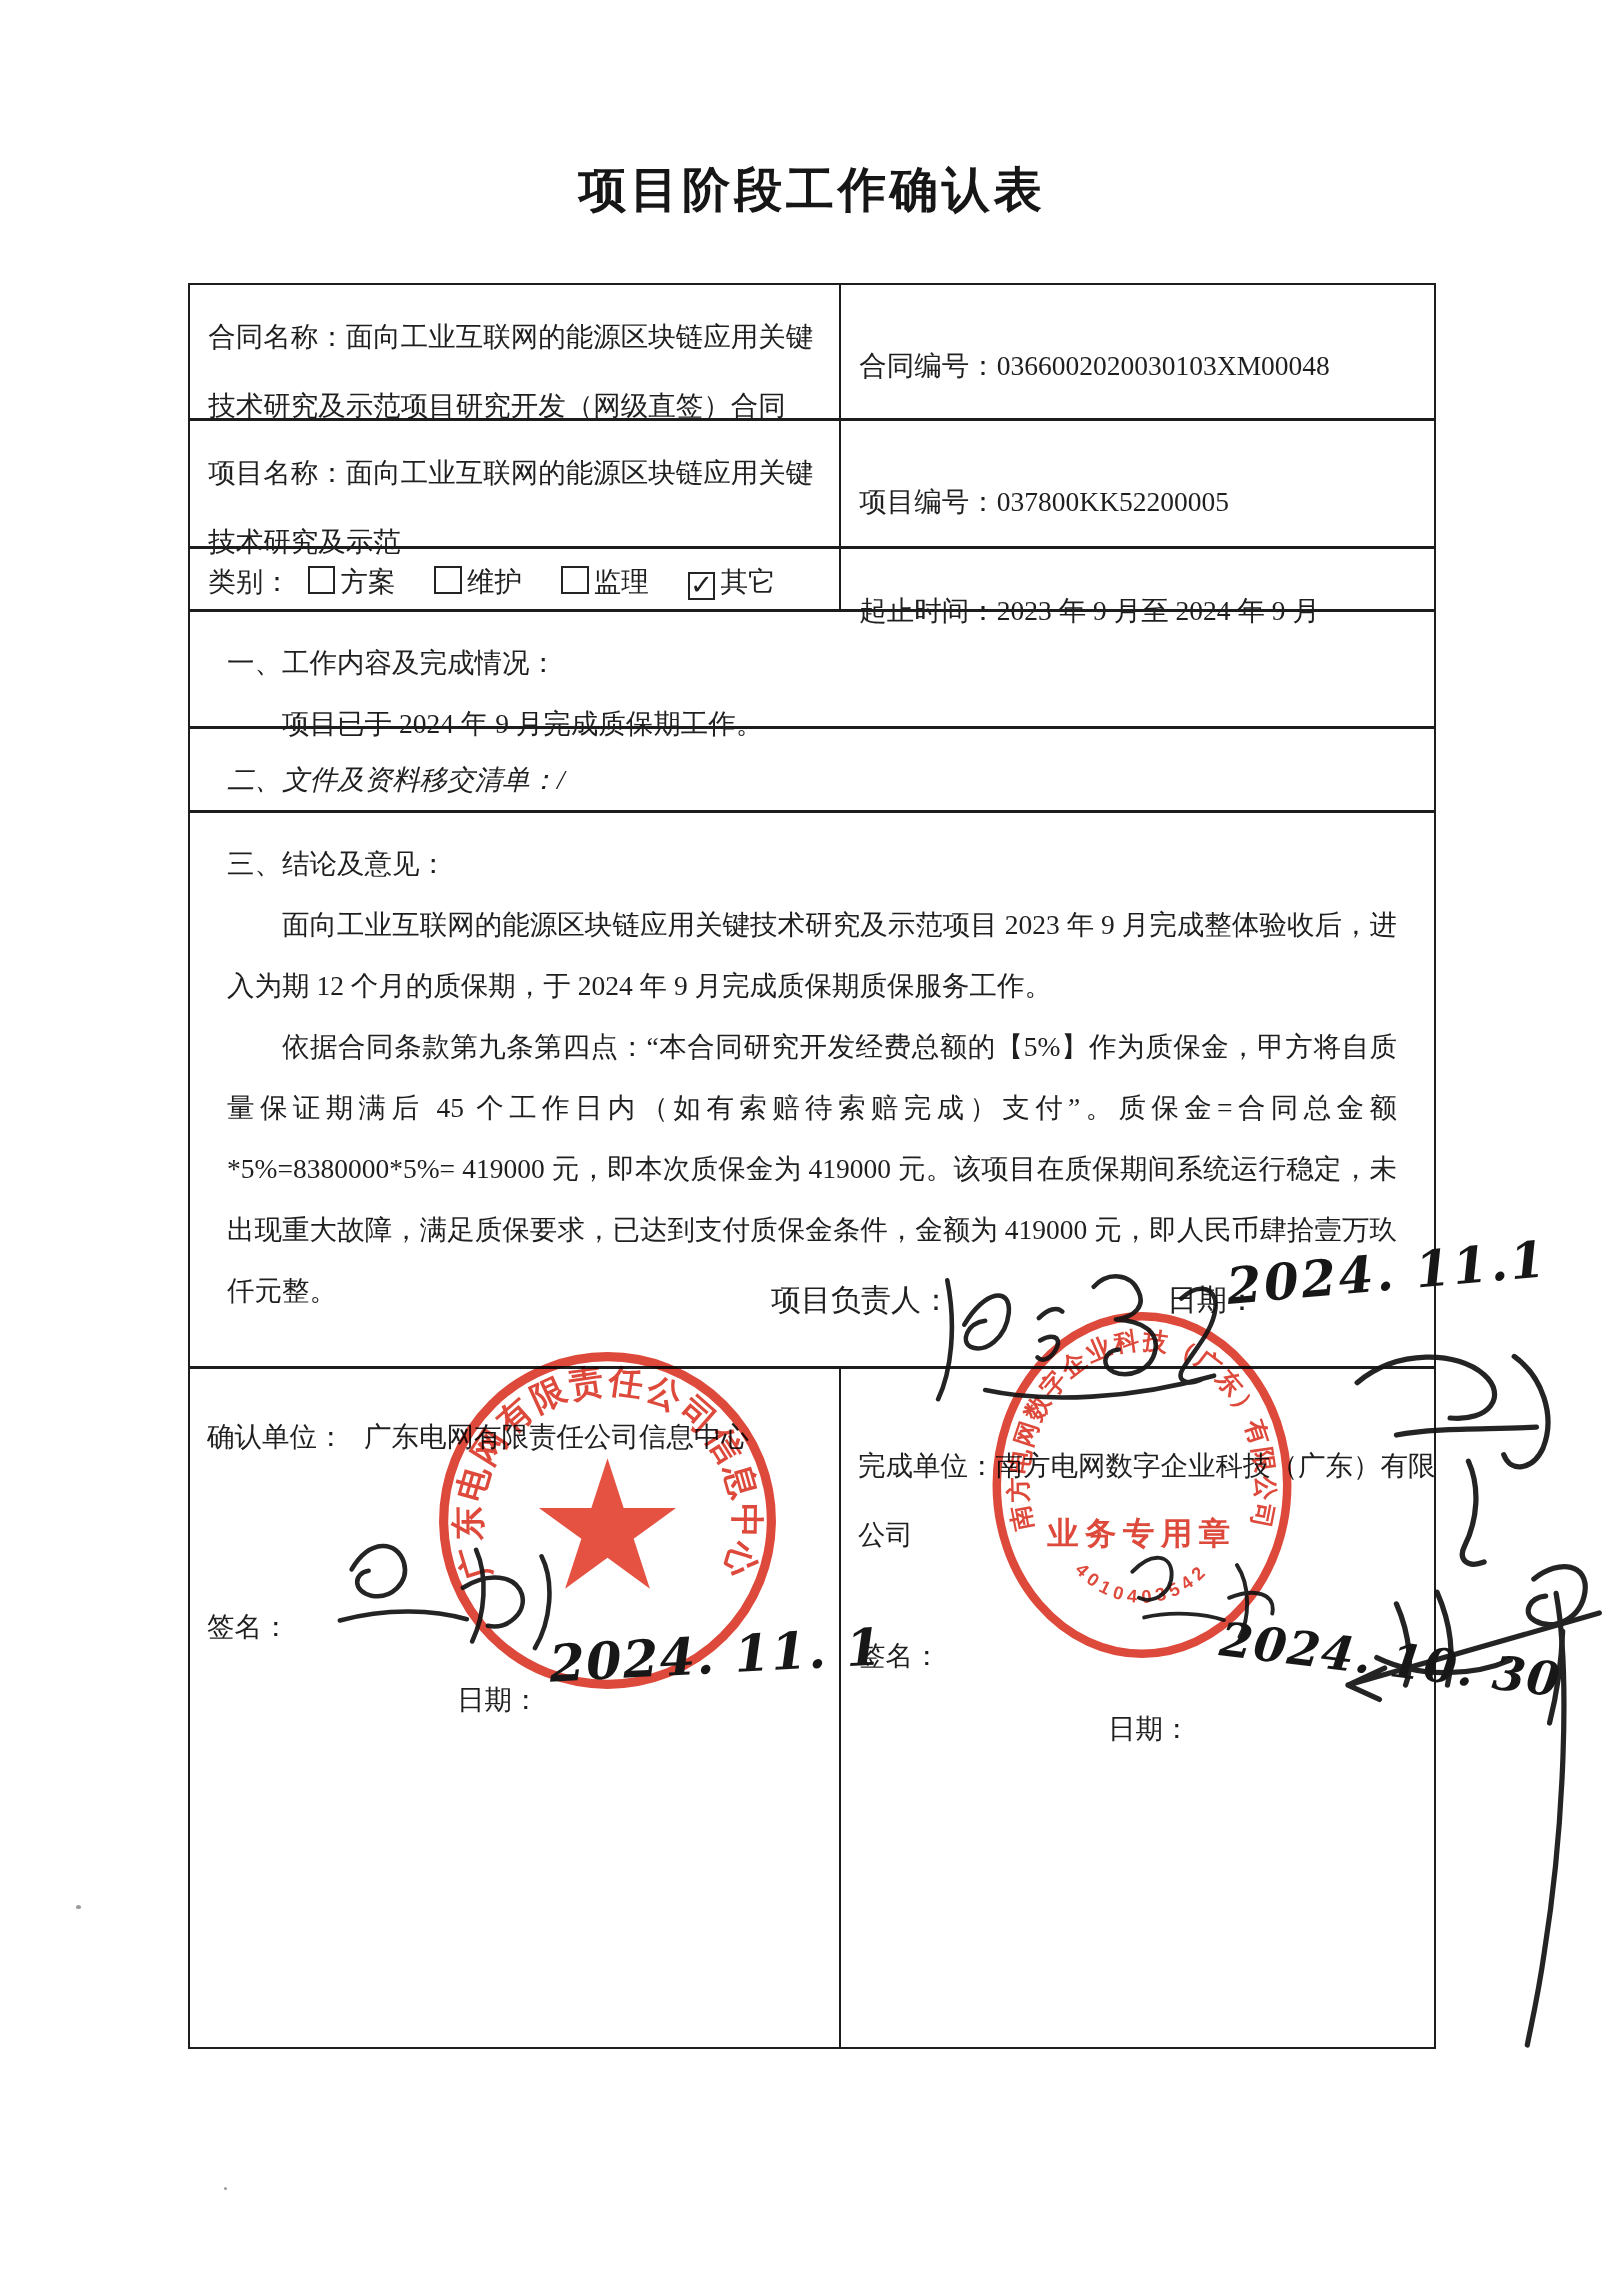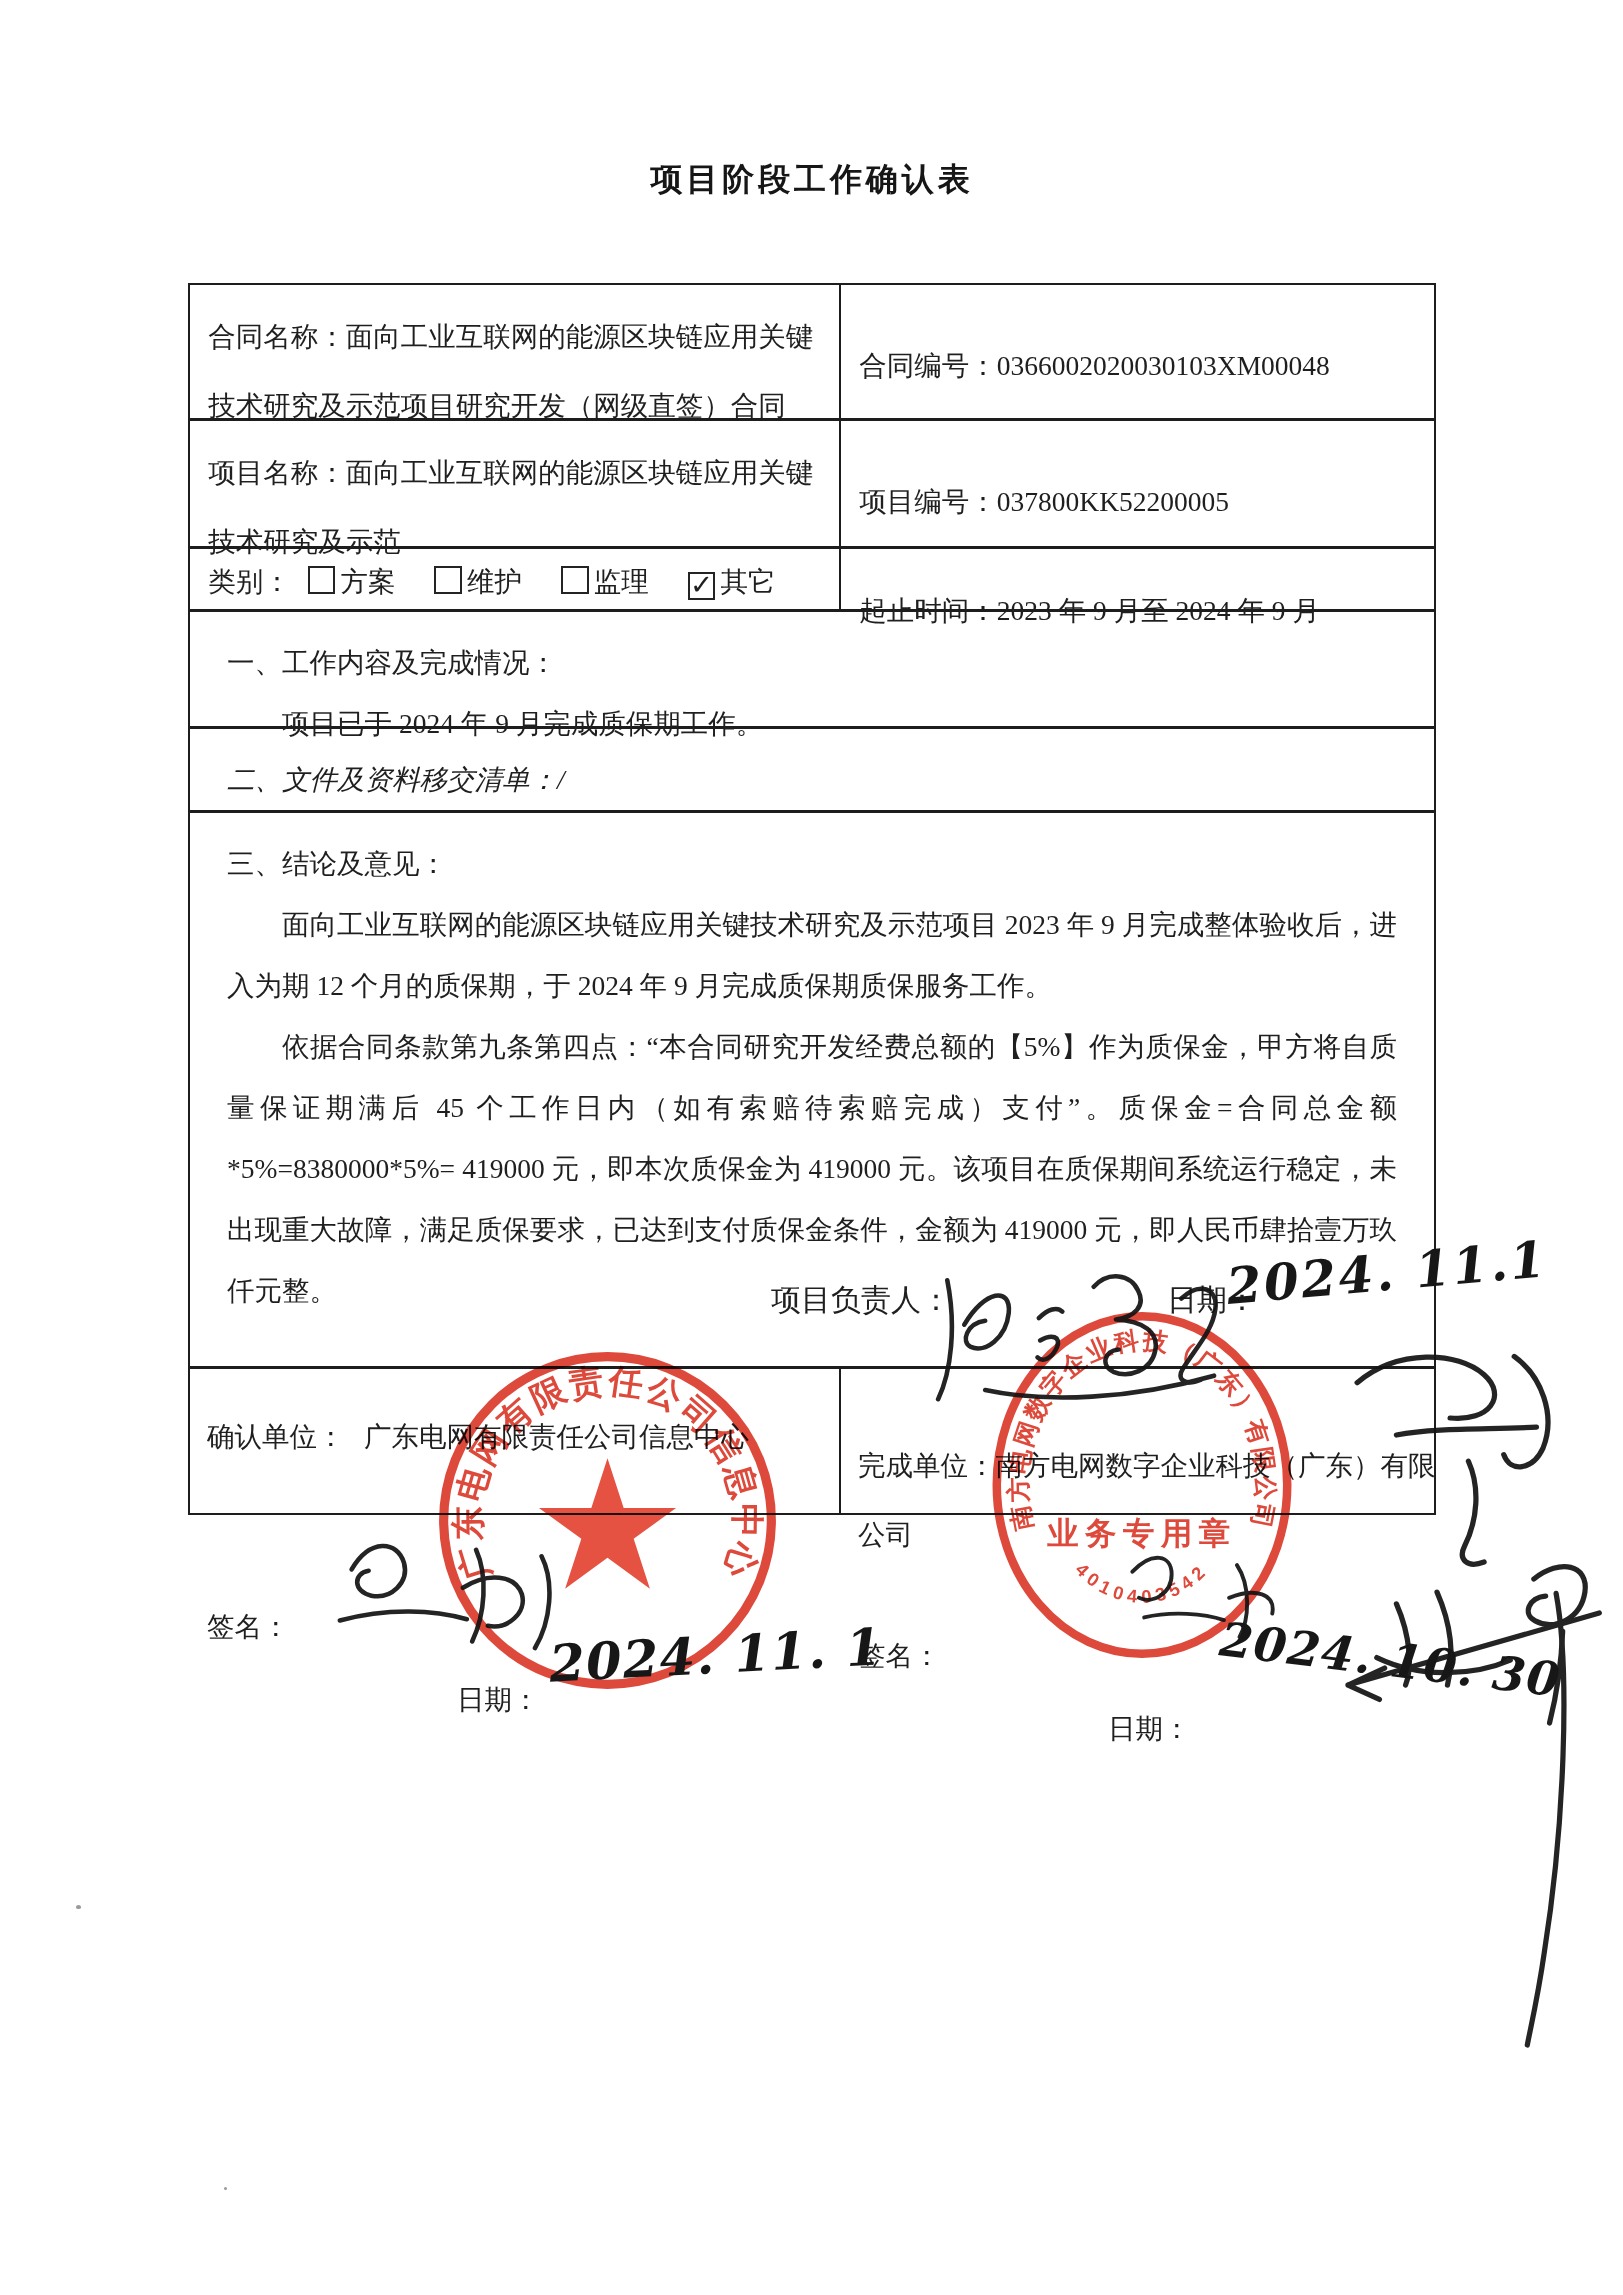--- a/index.html
+++ b/index.html
@@ -1,20 +1,20 @@
 <!DOCTYPE html>
 <html style="font-size:10.5px"><head>
 <meta charset="utf-8">
 <style>
   html,body{margin:0;padding:0;background:#e8e8e8;}
   .page{position:relative;width:1624px;height:2295px;background:#ffffff;overflow:hidden;
         font-family:"Liberation Serif","DejaVu Serif",serif;color:#1f1f1f;}
   .title{position:absolute;top:158px;left:0;width:100%;text-align:center;margin:0;
-         font-size:32px;font-weight:bold;letter-spacing:3.9px;color:#161616;}
-  .tbl{position:absolute;left:188px;top:283px;width:1248px;height:1232px;
+         font-size:48px;font-weight:bold;letter-spacing:3.9px;color:#161616;}
+  .tbl{position:absolute;left:188px;top:283px;width:1248px;height:1766px;
        border:2.6px solid #1d1d1d;box-sizing:border-box;display:flex;flex-direction:column;}
   .row{display:flex;flex-direction:row;box-sizing:border-box;border-bottom:3.3px solid #1d1d1d;}
   .row:last-child{border-bottom:none;}
   .cell{box-sizing:border-box;position:relative;font-size:27.5px;line-height:69px;overflow:visible;}
   .cl{flex:0 0 651px;border-right:2px solid #1d1d1d;padding:17px 18.3px 0 18.3px;}
   .cr{flex:1 1 auto;padding:17px 2.6px 0 18.3px;margin-top:29px;}
   .r1{height:136px;} .r2{height:128px;}
   .r3{height:63px;} .r3 .cell{line-height:37px;padding-top:14.4px;}
   .r4{height:117px;} .r5{height:84px;font-style:italic;}
   .r6{height:556px;} .r7{height:340px;border-bottom:none;flex:1;}

